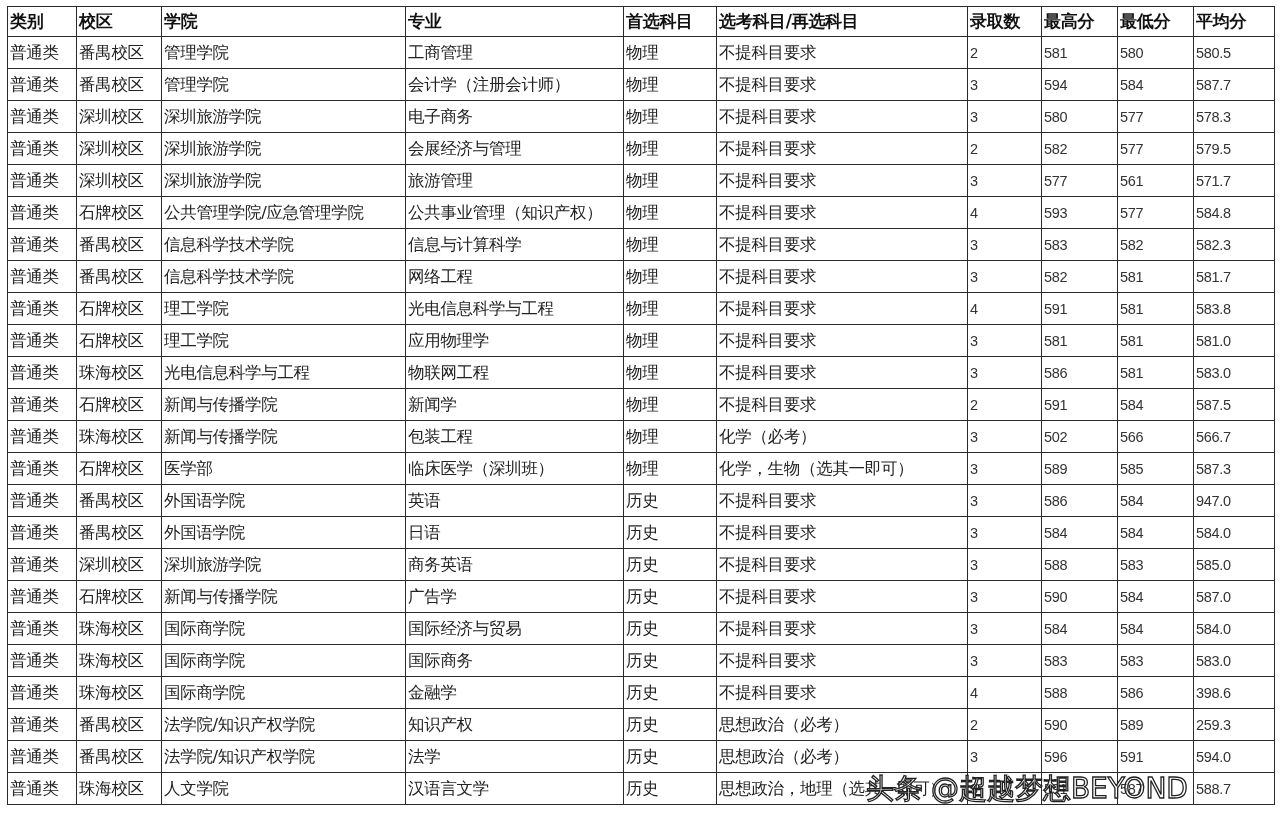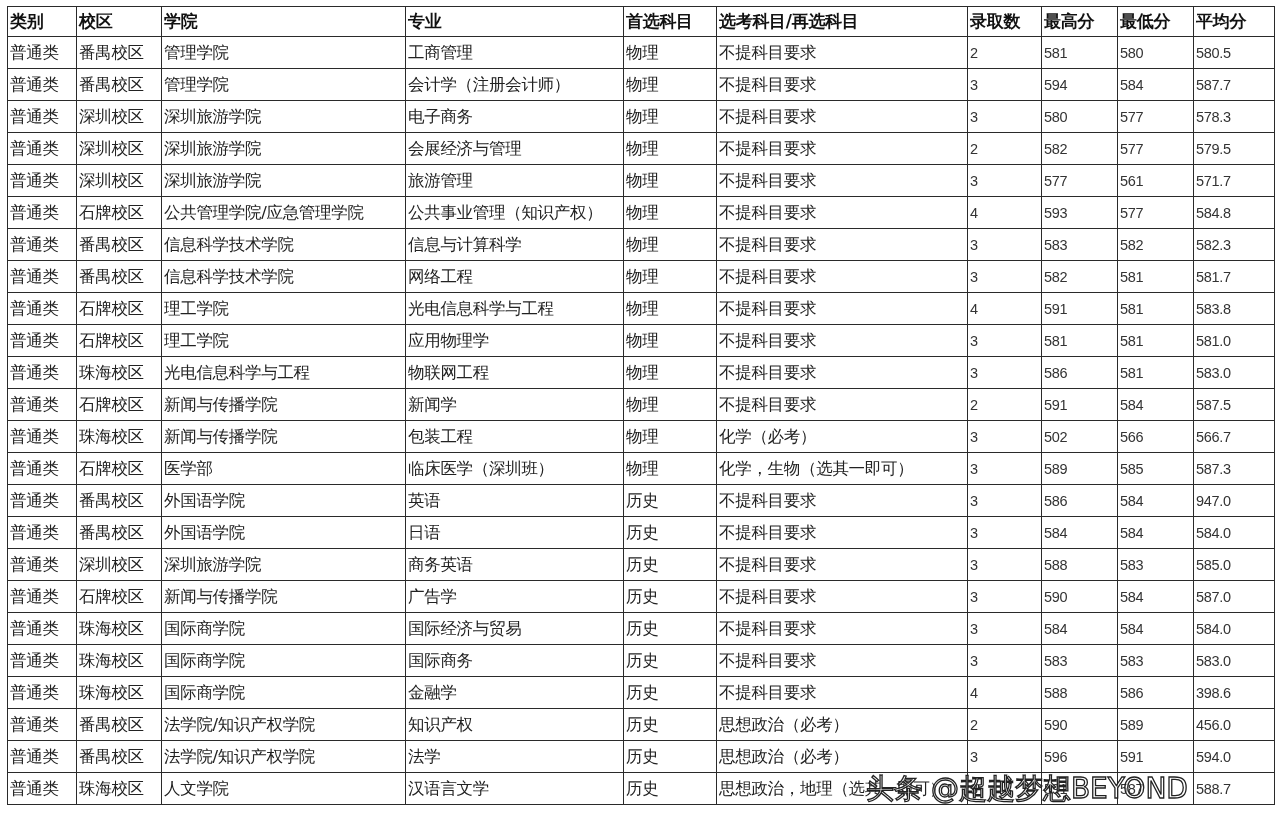--- a/index.html
+++ b/index.html
@@ -352,21 +352,21 @@
         <tr>
           <td>普通类</td>
           <td>番禺校区</td>
           <td>法学院/知识产权学院</td>
           <td>知识产权</td>
           <td>历史</td>
           <td>思想政治（必考）</td>
           <td class="num">2</td>
           <td class="num">590</td>
           <td class="num">589</td>
-          <td class="num">456.0</td>
+          <td class="num">259.3</td>
         </tr>
         <tr>
           <td>普通类</td>
           <td>番禺校区</td>
           <td>法学院/知识产权学院</td>
           <td>法学</td>
           <td>历史</td>
           <td>思想政治（必考）</td>
           <td class="num">3</td>
           <td class="num">596</td>

